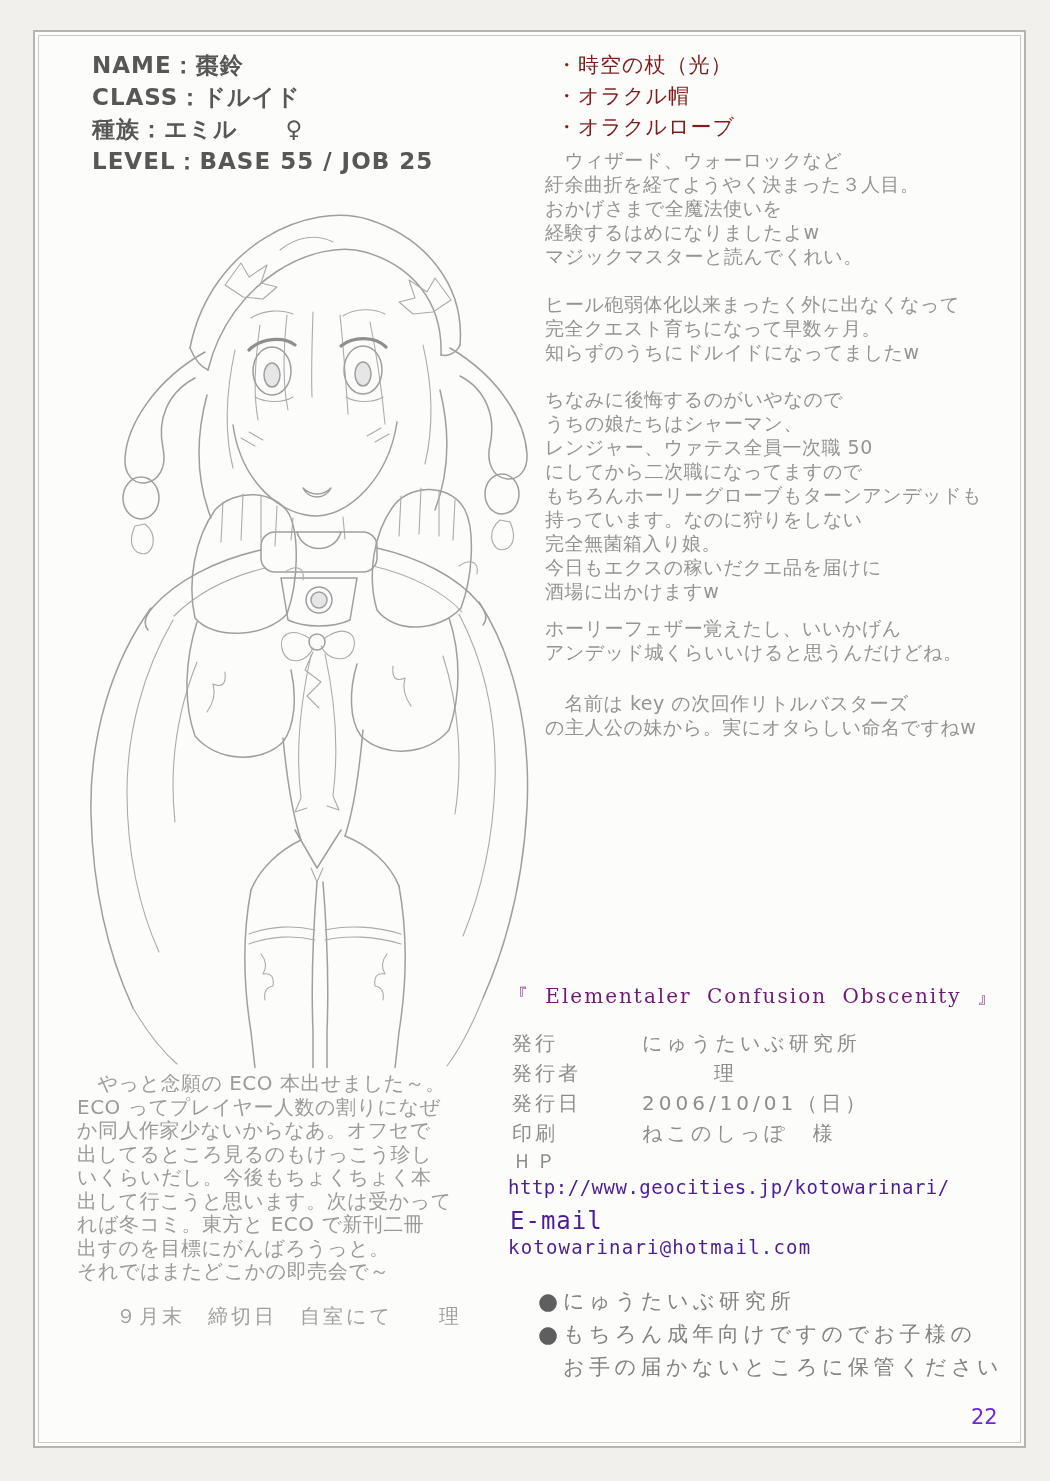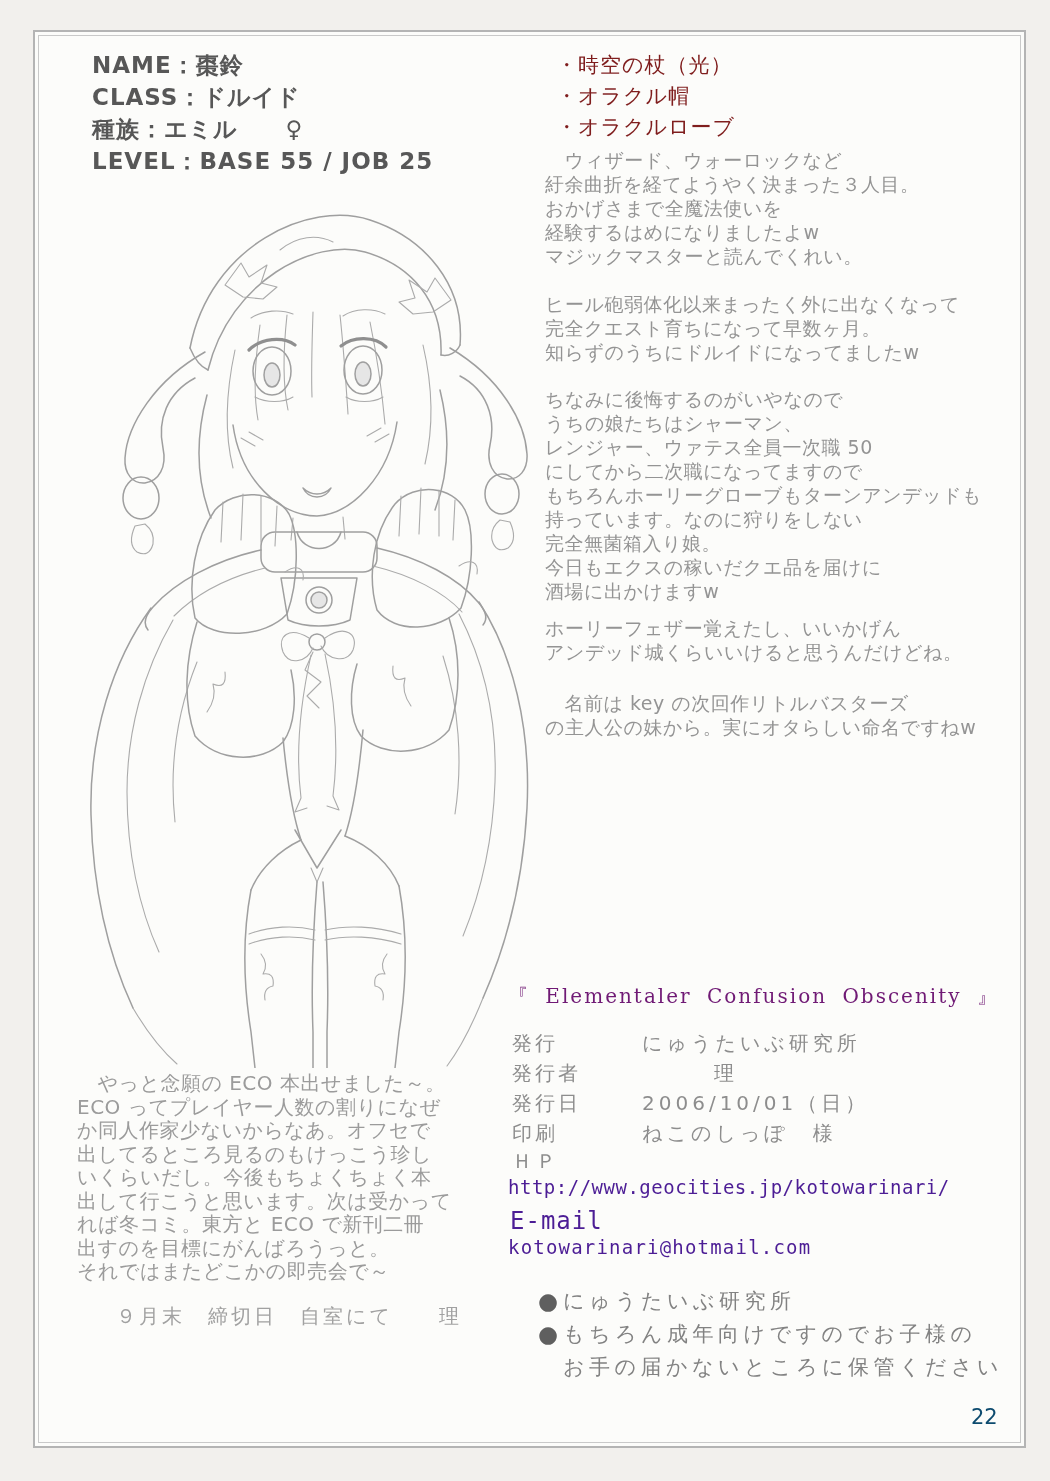--- a/index.html
+++ b/index.html
@@ -43,21 +43,21 @@
 
   .notices{position:absolute;left:538px;top:1285px;}
   .notice{display:flex;align-items:flex-start;line-height:33px;}
   .bullet{color:#5f5f5f;font-size:23px;margin-right:5px;flex:none;}
   .ntext{font-size:21px;color:#828282;letter-spacing:4.5px;white-space:pre-line;}
 
   .afterword{position:absolute;left:77px;top:1072px;width:415px;font-size:20px;
              line-height:23.5px;color:#9b9b9b;letter-spacing:0.5px;white-space:pre-line;}
   .signoff{position:absolute;left:116px;top:1303px;font-size:20px;
            color:#a1a1a1;letter-spacing:3px;}
-  .pagenum{position:absolute;left:971px;top:1405px;font-size:21px;color:#0c4a6e;}
+  .pagenum{position:absolute;left:971px;top:1405px;font-size:21px;color:#6d28d9;}
 </style>
 </head>
 <body>
 
 <div class="page">
 
   <div class="frame">
     <div class="frame-inner"></div>
   </div>
 

